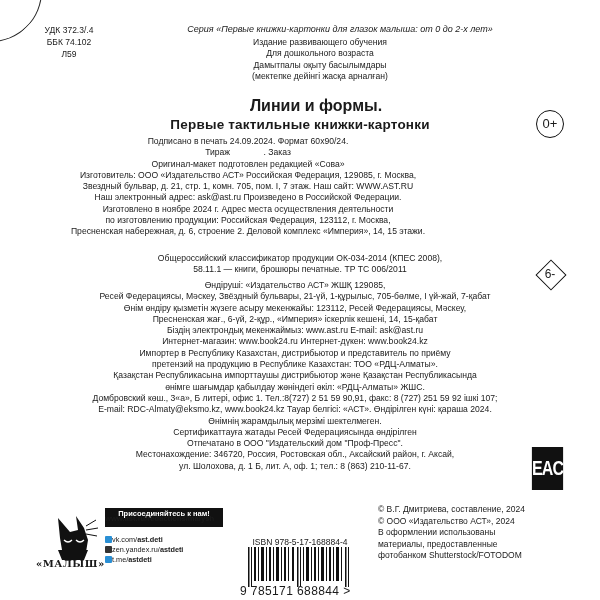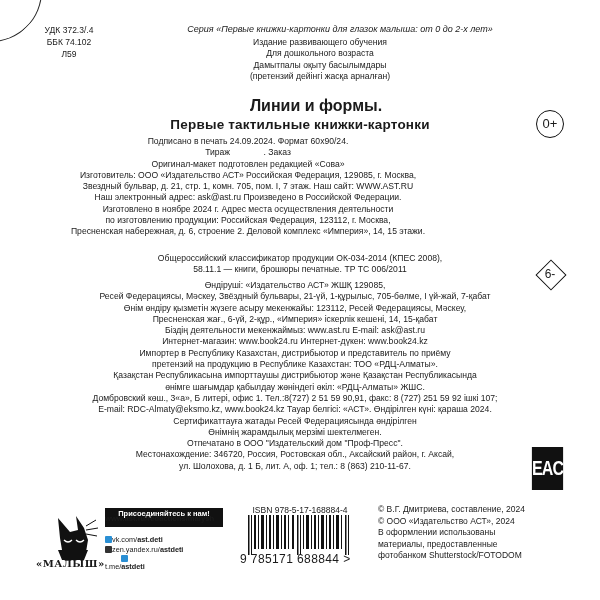--- a/index.html
+++ b/index.html
@@ -24,21 +24,21 @@
          font-size:20px; line-height:43px; text-align:center; letter-spacing:-1px; transform:scaleX(0.8); }
   .logo { left:48px; top:510px; width:56px; height:70px; }
   .brand { left:36px; top:558px; font-size:10px; font-family:"DejaVu Serif", serif; font-weight:bold; letter-spacing:0.5px; }
   .join { left:105px; top:508px; width:118px; height:19px; background:#111; color:#fff; font-size:7.5px; font-weight:bold; line-height:11px; text-align:center; }
   .site { left:105px; top:514px; font-size:7.6px; font-weight:bold; }
   .social { left:105px; font-size:7.3px; display:flex; align-items:center; gap:0; }
   .social .ic { width:7px; height:7px; background:#2a8fd4; border-radius:1px; display:inline-block; }
   .social .ic.dark { background:#333; }
   .social b { font-weight:bold; }
   .isbn-box { left:240px; top:505px; width:120px; }
-  .isbn-lbl { font-size:8.5px; text-align:center; line-height:10px; }
+  .isbn-lbl { font-size:8.5px; text-align:center; line-height:10px;margin-top:32px; }
   .barcode { display:flex; height:40px; align-items:stretch; margin-left:8px; }
   .digits { font-size:12px; letter-spacing:0.4px; line-height:14px; margin-top:-3px; }
   .copy { left:378px; top:504px; font-size:8.5px; line-height:11.5px; }
 </style>
 </head>
 <body>
 
 <div class="corner-arc" style="left:-60px; top:-60px; width:100px; height:100px; border-color:transparent #222 transparent transparent; transform:rotate(45deg);"></div>
 <div class="corner-arc" style="left:-70px; top:560px; width:110px; height:110px; border-color:transparent transparent transparent transparent; border-top-color:#222; transform:rotate(-60deg);"></div>
 
@@ -49,21 +49,21 @@
 </div>
 
 <div class="center-block t9" style="top:24px; left:80px; width:520px;">
   <span class="line italic">Серия «Первые книжки-картонки для глазок малыша: от 0 до 2-х лет»</span>
 </div>
 
 <div class="center-block t85" style="top:37px; left:60px; width:520px;">
   <span class="line">Издание развивающего обучения</span>
   <span class="line">Для дошкольного возраста</span>
   <span class="line">Дамытпалы оқыту басылымдары</span>
-  <span class="line">(претензий дейінгі жасқа арналған)</span>
+  <span class="line">(мектепке дейінгі жасқа арналған)</span>
 </div>
 
 <div class="center-block" style="top:96px; left:0; width:600px;">
   <span class="line title1">Линии и формы.</span>
   <span class="line title2">Первые тактильные книжки-картонки</span>
 </div>
 
 <div class="abs age0">0+</div>
 
 <div class="center-block t85" style="top:136px; left:0; width:496px;">
@@ -86,30 +86,30 @@
 <div class="abs age6">
   <div class="dia"></div>
   <div class="lbl">6-</div>
 </div>
 
 <div class="center-block t85" style="top:280px; left:0; width:590px;">
   <span class="line">Өндіруші: «Издательство АСТ» ЖШҚ 129085,</span>
   <span class="line">Ресей Федерациясы, Мәскеу, Звёздный бульвары, 21-үй, 1-құрылыс, 705-бөлме, I үй-жай, 7-қабат</span>
   <span class="line">Өнім өндіру қызметін жүзеге асыру мекенжайы: 123112, Ресей Федерациясы, Мәскеу,</span>
   <span class="line">Пресненская жағ., 6-үй, 2-құр., «Империя» іскерлік кешені, 14, 15-қабат</span>
-  <span class="line">Біздің деятельности мекенжаймыз: www.ast.ru E-mail: ask@ast.ru</span>
+  <span class="line">Біздің электрондық мекенжаймыз: www.ast.ru E-mail: ask@ast.ru</span>
   <span class="line">Интернет-магазин: www.book24.ru Интернет-дүкен: www.book24.kz</span>
   <span class="line">Импортер в Республику Казахстан, дистрибьютор и представитель по приёму</span>
   <span class="line">претензий на продукцию в Республике Казахстан: ТОО «РДЦ-Алматы».</span>
   <span class="line">Қазақстан Республикасына импорттаушы дистрибьютор және Қазақстан Республикасында</span>
   <span class="line">өнімге шағымдар қабылдау жөніндегі өкіл: «РДЦ-Алматы» ЖШС.</span>
   <span class="line">Домбровский көш., 3«а», Б литері, офис 1. Тел.:8(727) 2 51 59 90,91, факс: 8 (727) 251 59 92 ішкі 107;</span>
   <span class="line">E-mail: RDC-Almaty@eksmo.kz, www.book24.kz  Тауар белгісі: «АСТ». Өндірілген күні: қараша 2024.</span>
+  <span class="line">Өнімнің жарамдылық мерзімі шектелмеген.</span>
   <span class="line">Сертификаттауға жатады Ресей Федерациясында өндірілген</span>
-  <span class="line">Өнімнің жарамдылық мерзімі шектелмеген.</span>
   <span class="line">Отпечатано в ООО "Издательский дом "Проф-Пресс".</span>
   <span class="line">Местонахождение: 346720, Россия, Ростовская обл., Аксайский район, г. Аксай,</span>
   <span class="line">ул. Шолохова, д. 1 Б, лит. А, оф. 1; тел.: 8 (863) 210-11-67.</span>
 </div>
 
 <div class="abs eac">EAC</div>
 
 <svg class="abs logo" viewBox="0 0 56 70">
   <path d="M10 8 L22 22 L30 20 L28 6 L36 18 L40 30 L38 42 L26 46 L14 40 L12 28 Z" fill="#111"></path>
   <path d="M16 30 q4 4 8 0 M28 30 q4 4 8 0" stroke="#fff" stroke-width="1.3" fill="none"></path>
@@ -122,21 +122,21 @@
 <div class="abs site">www.ast.ru/redactions/malysh</div>
 
 <div class="abs social" style="top:535px;">
   <span class="ic"></span>
   <span><span>vk.com/</span><b>ast.deti</b></span>
 </div>
 <div class="abs social" style="top:545px;">
   <span class="ic dark"></span>
   <span><span>zen.yandex.ru/</span><b>astdeti</b></span>
 </div>
-<div class="abs social" style="top:555px;flex-direction:column;">
+<div class="abs social" style="top:555px;">
   <span class="ic"></span>
   <span><span>t.me/</span><b>astdeti</b></span>
 </div>
 
 <div class="abs isbn-box">
   <div class="isbn-lbl">ISBN 978-5-17-168884-4</div>
   <div class="barcode">
     <svg width="104" height="40" viewBox="0 0 104 40">
       <g fill="#111">
         <rect x="0" y="0" width="1.5" height="40"></rect>

